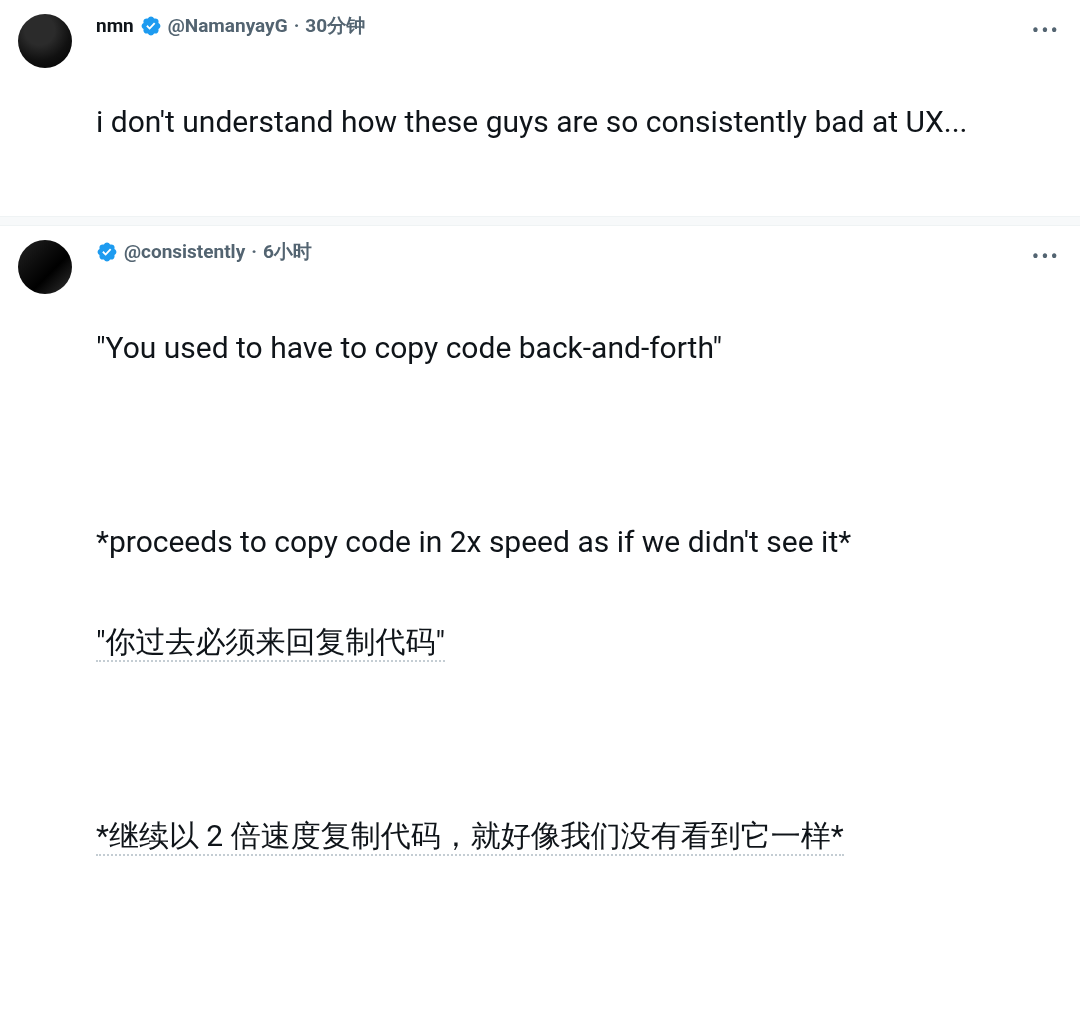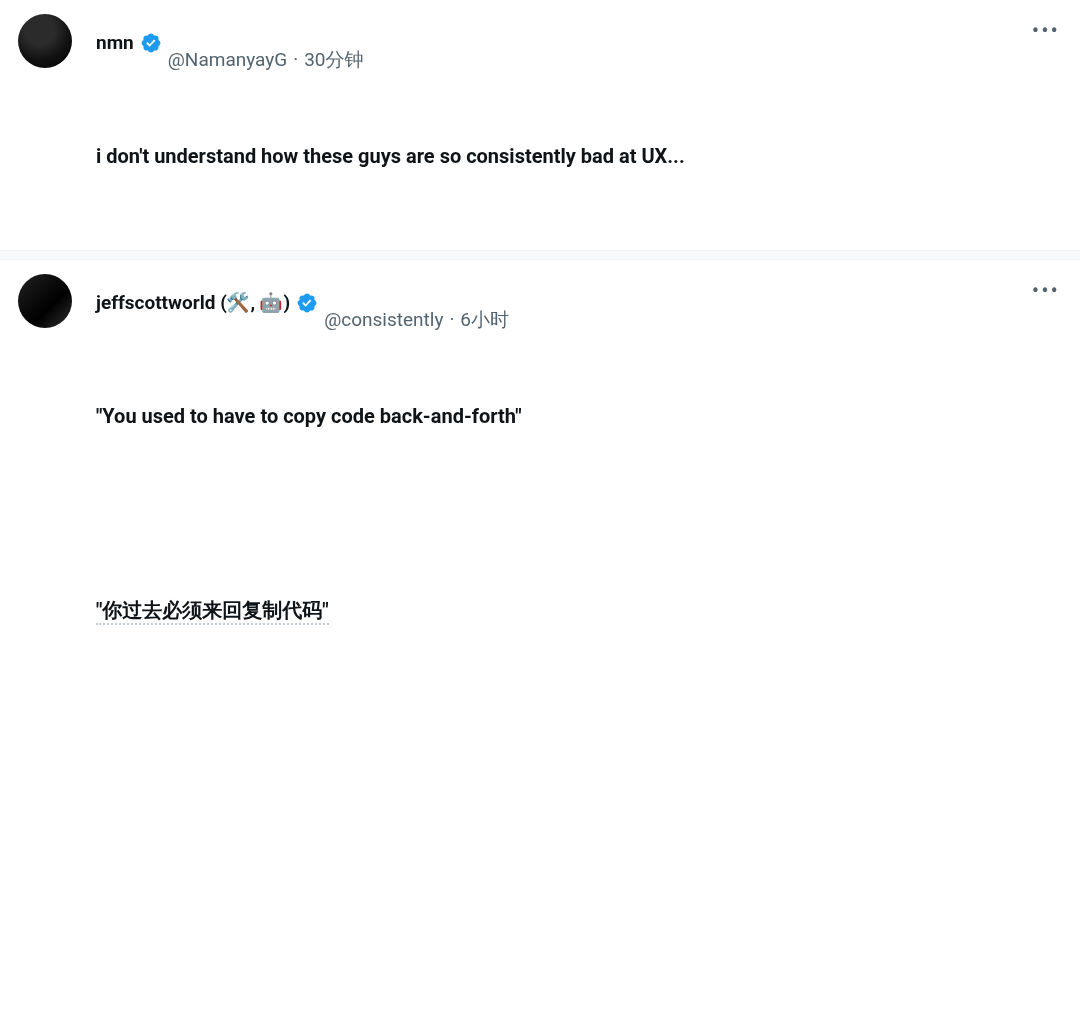--- a/index.html
+++ b/index.html
@@ -59,32 +59,31 @@
     font-size: 19px;
     line-height: 24px;
     flex-wrap: wrap;
   }
   .display-name { font-weight: 700; }
   .emoji { font-size: 19px; }
   .verified {
     width: 22px; height: 22px; display: inline-flex;
   }
   .verified svg { width: 22px; height: 22px; }
-  .handle, .dot, .time { color: var(--muted); font-weight: 400; margin-top: 34px; }
+  .handle, .dot, .time { color: var(--muted); font-weight: 700; }
   .more {
     position: absolute; top: 18px; right: 20px;
     color: var(--muted); font-size: 22px; letter-spacing: 2px;
     cursor: pointer;
   }
   .tweet-text {
     margin-top: 4px;
-    font-size: 20px;
+    font-size: 30px;
     line-height: 32px;
     white-space: pre-wrap;
-    font-weight: bold;
   }
   .translated {
     display: inline;
     border-bottom: 2px dotted var(--translate-underline);
     padding-bottom: 1px;
   }
   .para { margin: 0 0 4px 0; }
   .gap { height: 30px; }
 </style>
 </head>
@@ -114,34 +113,33 @@
 </article>
 
 <div class="divider"></div>
 
 <article class="tweet">
   <div class="avatar">
       <div class="avatar-inner2"></div>
     </div>
   <div class="tweet-body">
     <div class="header-row">
-      <span class="display-name">
-        <span>jeffscottworld (</span><span class="emoji">🛠️</span><span>, </span><span class="emoji">🤖</span><span>)</span>
-      </span>
       <span class="verified">
         <svg viewBox="0 0 24 24">
             <path fill="#1d9bf0" d="M22.25 12c0-1.43-.88-2.67-2.19-3.34.46-1.39.2-2.9-.81-3.91s-2.52-1.27-3.91-.81C14.67 2.63 13.43 1.75 12 1.75s-2.67.88-3.33 2.19c-1.4-.46-2.91-.2-3.92.81s-1.26 2.52-.8 3.91C2.63 9.33 1.75 10.57 1.75 12s.88 2.67 2.2 3.34c-.46 1.39-.21 2.9.8 3.91s2.52 1.27 3.91.81c.67 1.31 1.91 2.19 3.34 2.19s2.67-.88 3.33-2.19c1.4.46 2.91.2 3.92-.81s1.27-2.52.81-3.91c1.31-.67 2.19-1.91 2.19-3.34zm-11.71 4.2L6.8 12.46l1.41-1.42 2.26 2.26 4.8-5.23 1.47 1.36-6.2 6.77z"></path>
           </svg>
       </span>
       <span class="handle">@consistently</span>
       <span class="dot">·</span>
       <span class="time">6小时</span>
     </div>
     <div class="tweet-text">
       <p class="para"><span>"You used to have to copy code back-and-forth"</span></p>
       <div class="gap"></div>
+      <p class="para"><span>*proceeds to copy code in 2x speed as if we didn't see it*</span></p>
       <p class="para"><span class="translated">"你过去必须来回复制代码"</span></p>
       <div class="gap"></div>
+      <p class="para"><span class="translated">*继续以 2 倍速度复制代码，就好像我们没有看到它一样*</span></p>
     </div>
 
   </div>
   <div class="more">•••</div>
 </article>
 
 </body></html>

